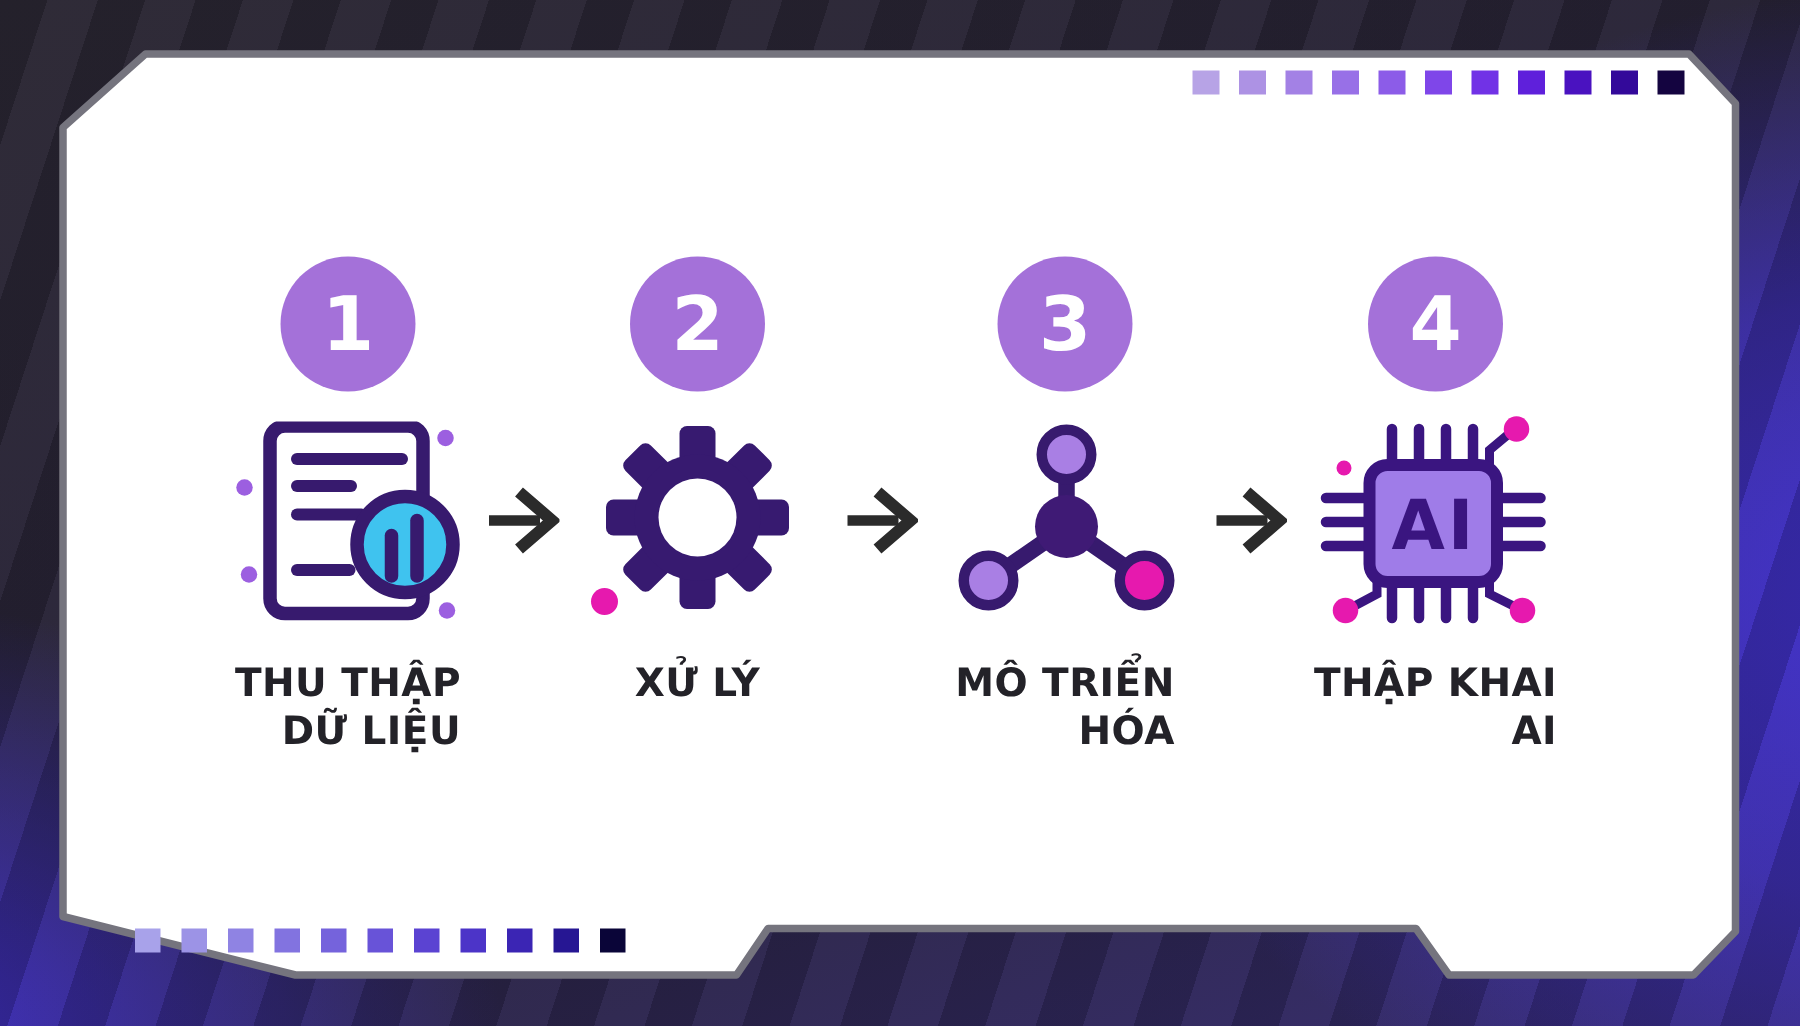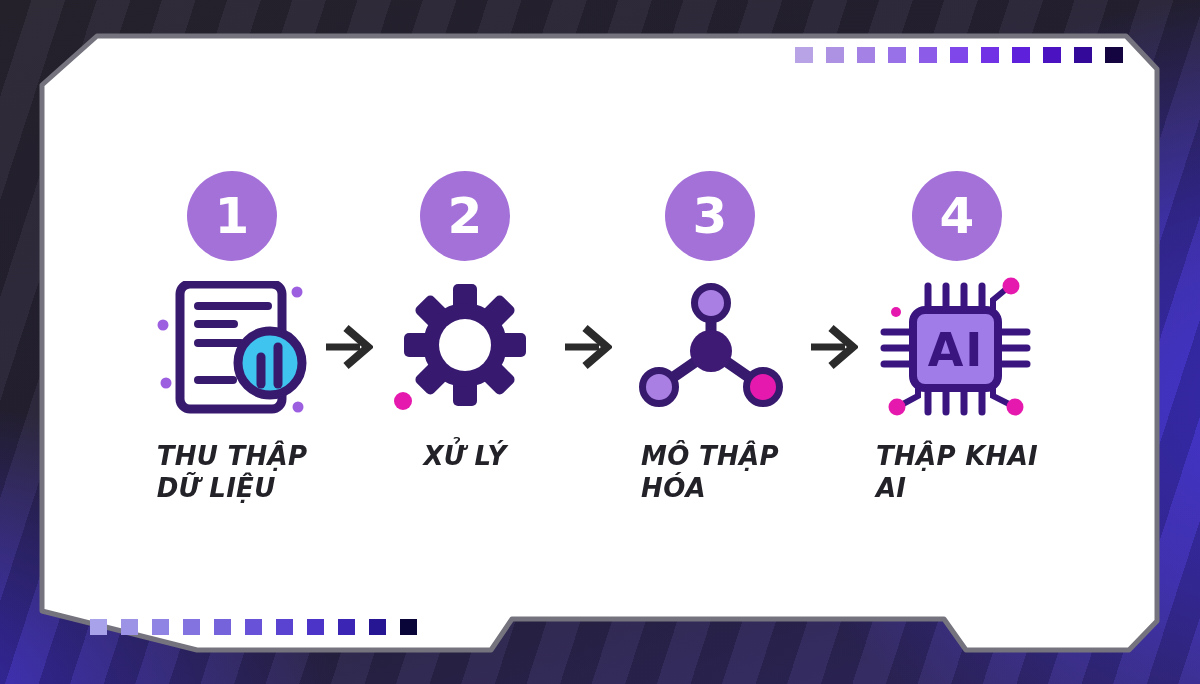--- a/index.html
+++ b/index.html
@@ -24,22 +24,22 @@
     display:flex;flex-direction:column;align-items:center;
   }
   .num-circle{
     width:90px;height:90px;border-radius:50%;
     background:#a471d9;color:#ffffff;
     display:flex;align-items:center;justify-content:center;
     font-size:50px;font-weight:bold;line-height:1;
   }
   .icon-box{margin-top:20px;height:140px;display:flex;align-items:center;justify-content:center;}
   .step-label{
-    margin-top:20px;text-align:left;white-space:pre-line;
-    color:#232228;font-size:26px;font-weight:bold;line-height:1.22;letter-spacing:0.3px;font-style:italic;
+    margin-top:20px;text-align:right;white-space:pre-line;
+    color:#232228;font-size:26px;font-weight:bold;line-height:1.22;letter-spacing:0.3px;
   }
   .arrow{position:absolute;top:324px;}
 </style>
 </head>
 <body>
 
 <div class="stage">
 
   <svg class="card-svg" width="1200" height="684" viewBox="0 0 1200 684">
     <polygon points="97,36 1126,36 1157,69 1157,621 1129,650 966,650 944,619 512,619 491,650 197,650 42,611 42,85" fill="#ffffff" stroke="#75747e" stroke-width="5" stroke-linejoin="round"></polygon>
@@ -138,21 +138,21 @@
           <line x1="76" y1="70" x2="76" y2="22"></line>
           <line x1="76" y1="70" x2="24" y2="106"></line>
           <line x1="76" y1="70" x2="128" y2="106"></line>
         </g>
         <circle cx="76" cy="70" r="21" fill="#3f1a75"></circle>
         <circle cx="76" cy="22" r="16.5" fill="#a97fe4" stroke="#371a6e" stroke-width="7"></circle>
         <circle cx="24" cy="106" r="16.5" fill="#a97fe4" stroke="#371a6e" stroke-width="7"></circle>
         <circle cx="128" cy="106" r="16.5" fill="#e619ae" stroke="#371a6e" stroke-width="7"></circle>
       </svg>
     </div>
-    <div class="step-label">MÔ THẬP
+    <div class="step-label">MÔ TRIỂN
 HÓA</div>
   </div>
 
   <div class="step" style="left:847px">
     <div class="num-circle">
       <span>4</span>
     </div>
     <div class="icon-box">
       <svg width="170" height="150" viewBox="0 0 170 150">
         <g stroke="#3a1580" stroke-width="7" stroke-linecap="round">

